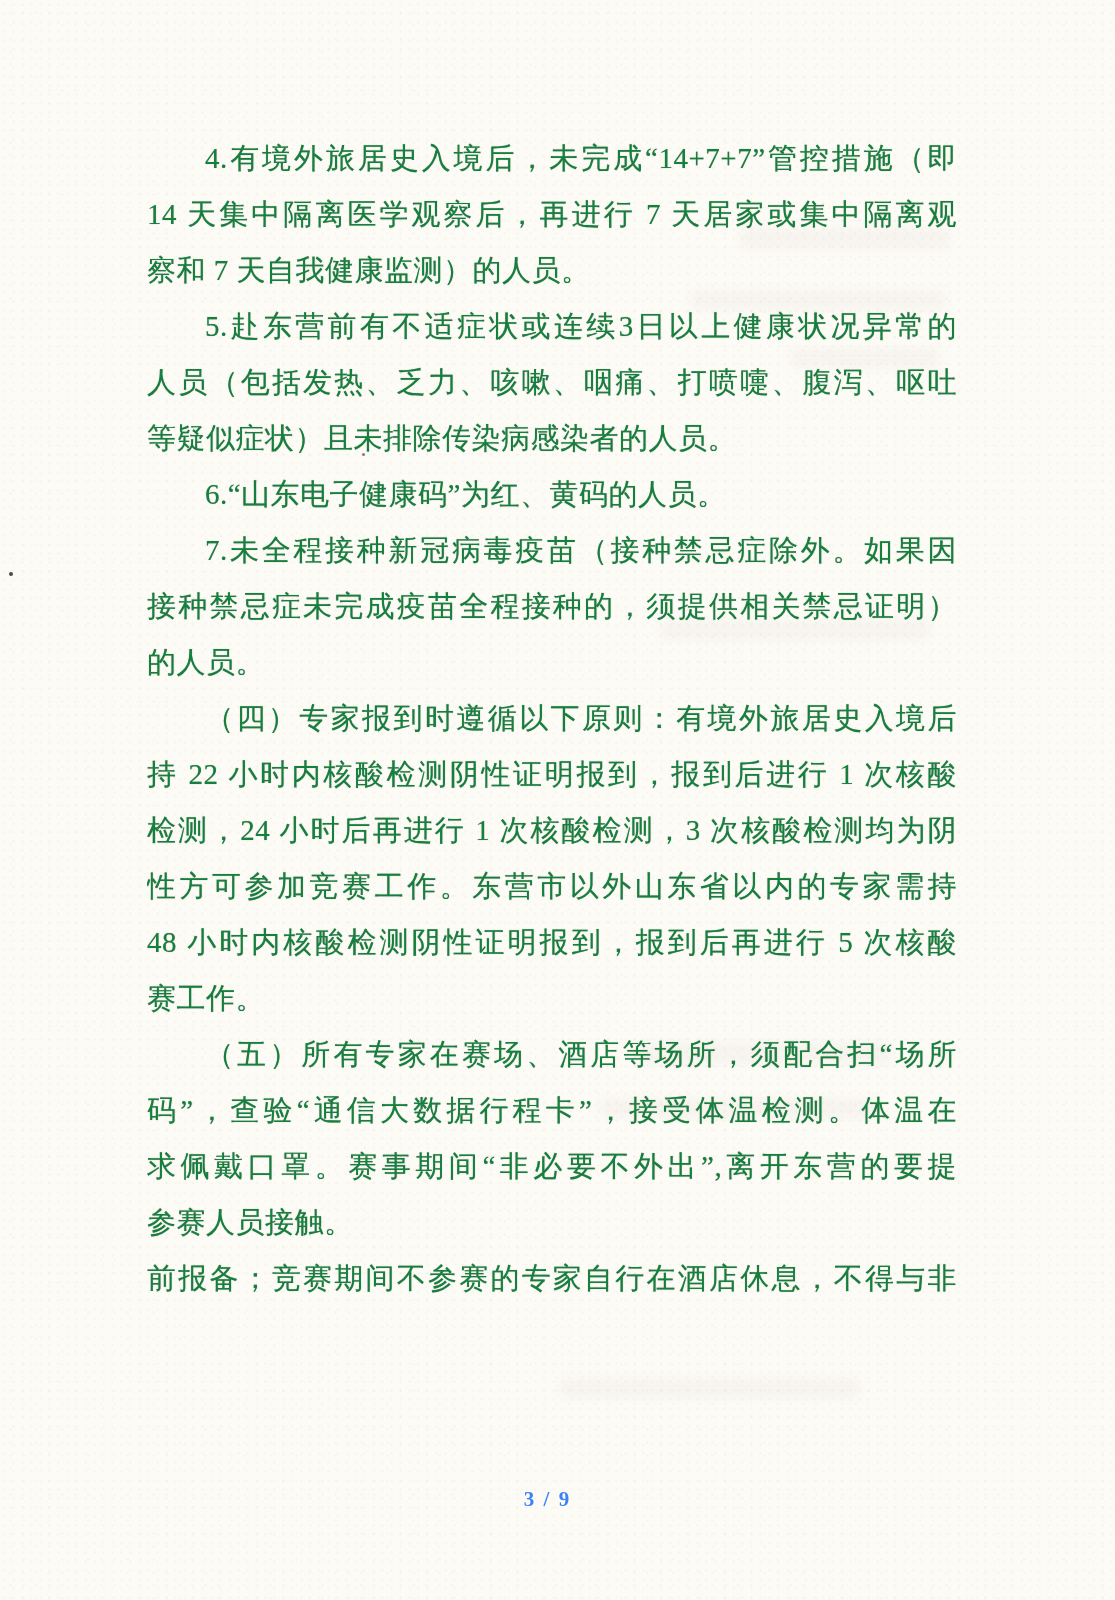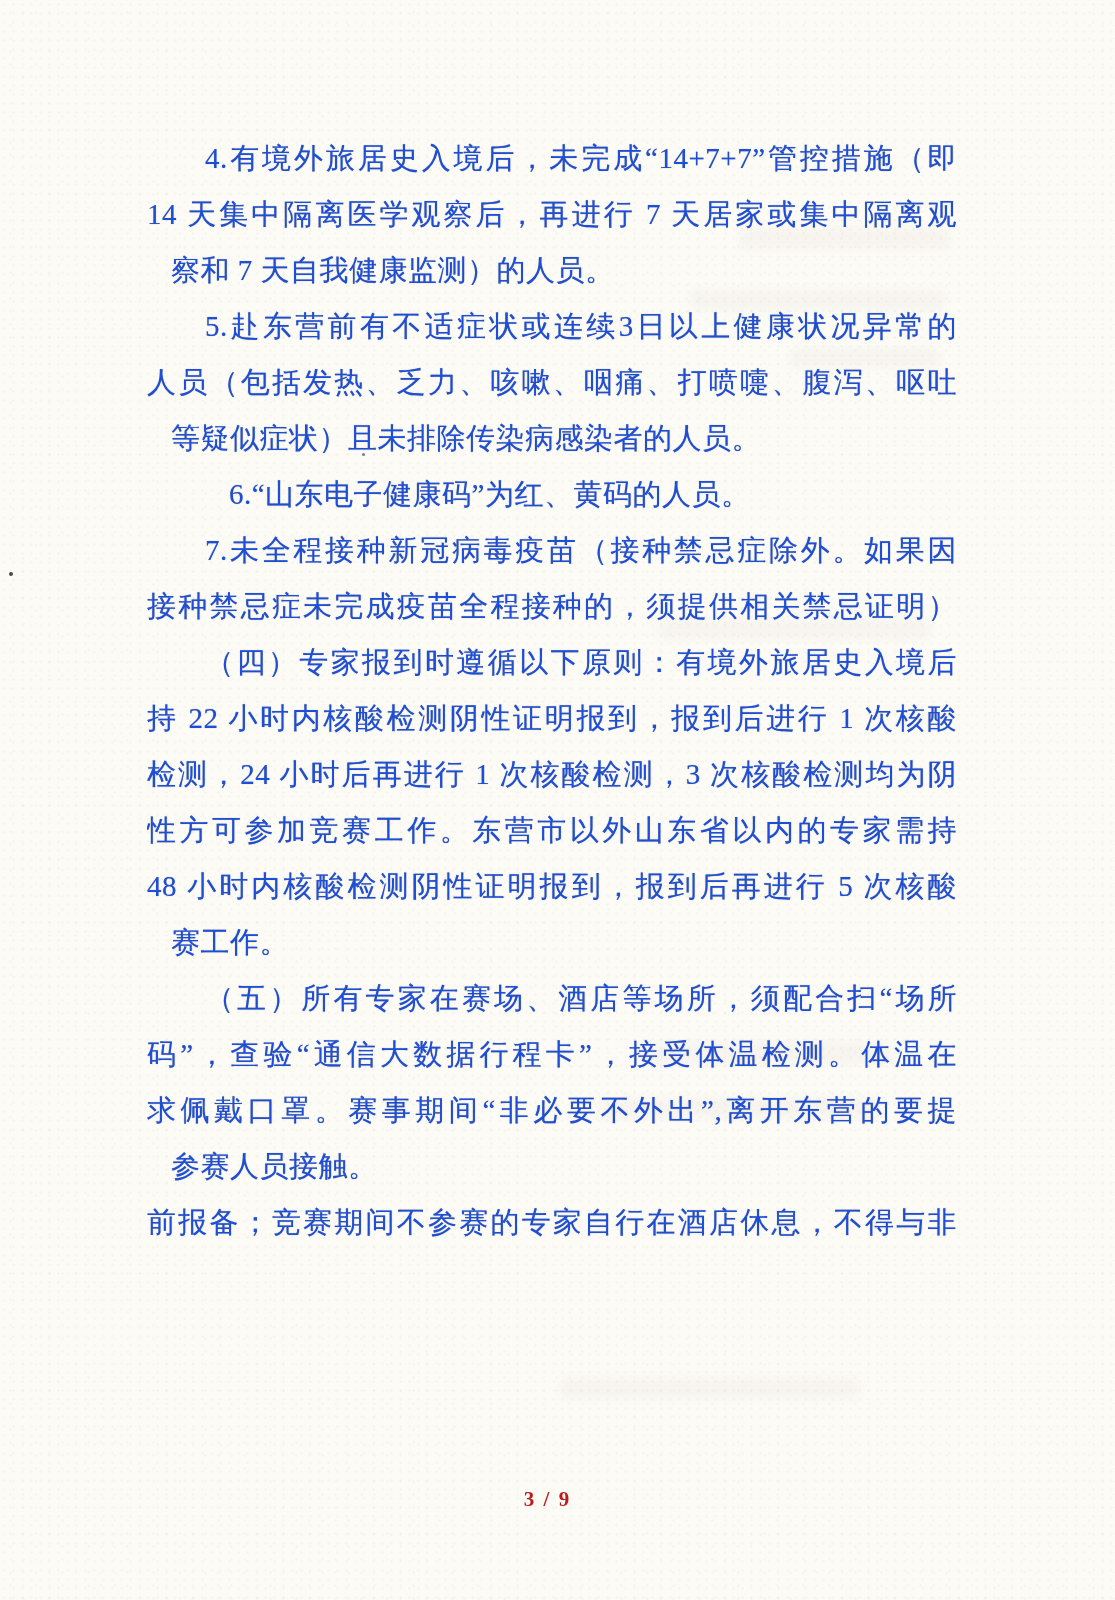--- a/index.html
+++ b/index.html
@@ -23,46 +23,46 @@
       radial-gradient(rgba(193,173,138,0.07) 1px, transparent 1.5px),
       radial-gradient(rgba(170,150,120,0.05) 1px, transparent 1.5px);
     background-size: 9px 9px, 13px 13px;
     background-position: 0 0, 4px 6px;
   }
   .text-block {
     position: absolute;
     left: 147px;
     right: 158px;
     top: 130px;
-    color: #1d4ed8;
+    color: #15803d;
   }
   .line {
     font-size: 29px;
     line-height: 56px;
     height: 56px;
     text-align: justify;
     text-align-last: justify;
     text-justify: inter-character;
     letter-spacing: 0.5px;
     white-space: normal;
     overflow: hidden;
     text-shadow: 0 0 1px rgba(40,40,40,0.45);
   }
   .line.indent { text-indent: 58px; }
-  .line.end { text-align-last: left; margin-left: 24px; }
+  .line.end { text-align-last: left; }
   .footer {
     position: absolute;
     left: 0;
     width: 1095px;
     top: 1487px;
     text-align: center;
     font-size: 21px;
     font-weight: bold;
     letter-spacing: 2px;
-    color: #b91c1c;
+    color: #3b82f6;
   }
   
   .smudge {
     position: absolute;
     background: #9a8f7c;
     opacity: 0.06;
     filter: blur(5px);
     border-radius: 6px;
     pointer-events: none;
   }
@@ -100,20 +100,21 @@
 <div class="text-block">
   <div class="line indent">4.有境外旅居史入境后，未完成“14+7+7”管控措施（即</div>
   <div class="line">14 天集中隔离医学观察后，再进行 7 天居家或集中隔离观</div>
   <div class="line end">察和 7 天自我健康监测）的人员。</div>
   <div class="line indent">5.赴东营前有不适症状或连续3日以上健康状况异常的</div>
   <div class="line">人员（包括发热、乏力、咳嗽、咽痛、打喷嚏、腹泻、呕吐</div>
   <div class="line end">等疑似症状）且未排除传染病感染者的人员。</div>
   <div class="line indent end">6.“山东电子健康码”为红、黄码的人员。</div>
   <div class="line indent">7.未全程接种新冠病毒疫苗（接种禁忌症除外。如果因</div>
   <div class="line">接种禁忌症未完成疫苗全程接种的，须提供相关禁忌证明）</div>
+  <div class="line end">的人员。</div>
   <div class="line indent">（四）专家报到时遵循以下原则：有境外旅居史入境后</div>
   <div class="line">持 22 小时内核酸检测阴性证明报到，报到后进行 1 次核酸</div>
   <div class="line">检测，24 小时后再进行 1 次核酸检测，3 次核酸检测均为阴</div>
   <div class="line">性方可参加竞赛工作。东营市以外山东省以内的专家需持</div>
   <div class="line">48 小时内核酸检测阴性证明报到，报到后再进行 5 次核酸</div>
   <div class="line end">赛工作。</div>
   <div class="line indent">（五）所有专家在赛场、酒店等场所，须配合扫“场所</div>
   <div class="line">码”，查验“通信大数据行程卡”，接受体温检测。体温在</div>
   <div class="line">求佩戴口罩。赛事期间“非必要不外出”,离开东营的要提</div>
   <div class="line end">参赛人员接触。</div>

